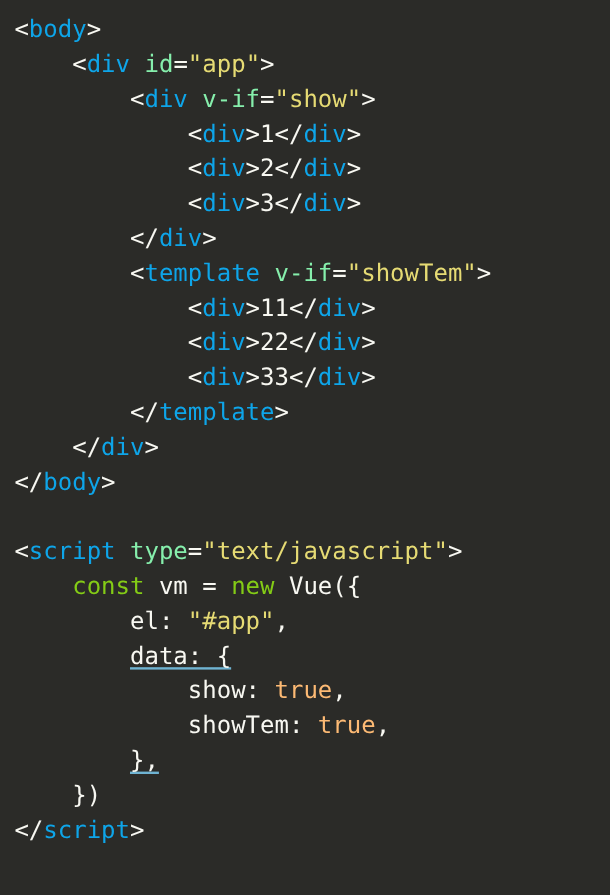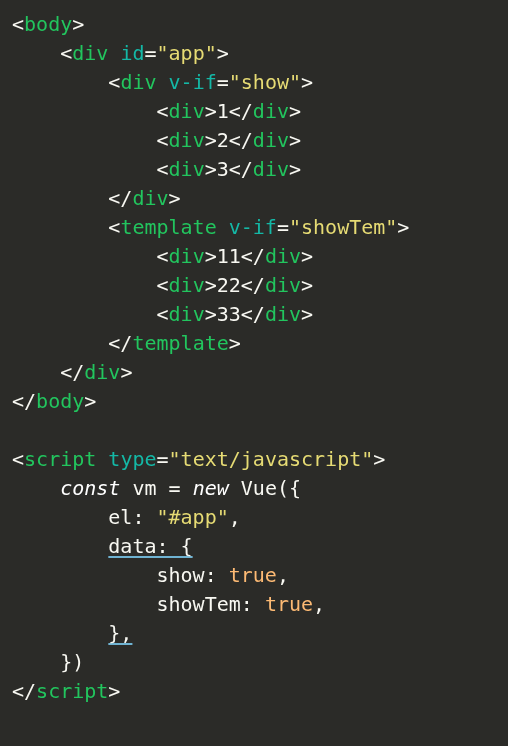--- a/index.html
+++ b/index.html
@@ -12,24 +12,24 @@
     line-height: 1.45;
   }
   .editor {
     box-sizing: border-box;
     width: 508px;
     height: 746px;
     padding: 10px 12px;
     white-space: pre;
     overflow: hidden;
   }
-  .p  { color: #22c55e; }              
+  .p  { color: #0ea5e9; }              
   .w  { color: #f8f8f2; }              
-  .g  { color: #14b8a6; margin-top: 44px; }              
+  .g  { color: #86efac; margin-top: 44px; }              
   .y  { color: #e6db74; }              
-  .b  { color: #ffffff; font-style: italic; } 
+  .b  { color: #84cc16; } 
   .pu { color: #fdba74; }              
   .ul { text-decoration: underline; text-decoration-color: #6fb3d2; text-underline-offset: 3px; }
 </style>
 </head>
 <body>
 
 <div class="editor"><div><span class="w"></span><span><span class="w">&lt;</span><span class="p">body</span><span class="w">&gt;</span></span></div><div><span class="w">    </span><span><span class="w">&lt;</span><span class="p">div</span><span class="w"> </span><span class="g">id</span><span class="w">=</span><span class="y">"app"</span><span class="w">&gt;</span></span></div><div><span class="w">        </span><span><span class="w">&lt;</span><span class="p">div</span><span class="w"> </span><span class="g">v-if</span><span class="w">=</span><span class="y">"show"</span><span class="w">&gt;</span></span></div><div><span class="w">            </span><span><span class="w">&lt;</span><span class="p">div</span><span class="w">&gt;1&lt;/</span><span class="p">div</span><span class="w">&gt;</span></span></div><div><span class="w">            </span><span><span class="w">&lt;</span><span class="p">div</span><span class="w">&gt;2&lt;/</span><span class="p">div</span><span class="w">&gt;</span></span></div><div><span class="w">            </span><span><span class="w">&lt;</span><span class="p">div</span><span class="w">&gt;3&lt;/</span><span class="p">div</span><span class="w">&gt;</span></span></div><div><span class="w">        </span><span><span class="w">&lt;/</span><span class="p">div</span><span class="w">&gt;</span></span></div><div><span class="w">        </span><span><span class="w">&lt;</span><span class="p">template</span><span class="w"> </span><span class="g">v-if</span><span class="w">=</span><span class="y">"showTem"</span><span class="w">&gt;</span></span></div><div><span class="w">            </span><span><span class="w">&lt;</span><span class="p">div</span><span class="w">&gt;11&lt;/</span><span class="p">div</span><span class="w">&gt;</span></span></div><div><span class="w">            </span><span><span class="w">&lt;</span><span class="p">div</span><span class="w">&gt;22&lt;/</span><span class="p">div</span><span class="w">&gt;</span></span></div><div><span class="w">            </span><span><span class="w">&lt;</span><span class="p">div</span><span class="w">&gt;33&lt;/</span><span class="p">div</span><span class="w">&gt;</span></span></div><div><span class="w">        </span><span><span class="w">&lt;/</span><span class="p">template</span><span class="w">&gt;</span></span></div><div><span class="w">    </span><span><span class="w">&lt;/</span><span class="p">div</span><span class="w">&gt;</span></span></div><div><span class="w"></span><span><span class="w">&lt;/</span><span class="p">body</span><span class="w">&gt;</span></span></div><div>&nbsp;</div><div><span class="w"></span><span><span class="w">&lt;</span><span class="p">script</span><span class="w"> </span><span class="g">type</span><span class="w">=</span><span class="y">"text/javascript"</span><span class="w">&gt;</span></span></div><div><span class="w">    </span><span><span class="b">const</span><span class="w"> vm = </span><span class="b">new</span><span class="w"> Vue({</span></span></div><div><span class="w">        </span><span><span class="w">el: </span><span class="y">"#app"</span><span class="w">,</span></span></div><div><span class="w">        </span><span class="ul"><span class="w">data: {</span></span></div><div><span class="w">            </span><span><span class="w">show: </span><span class="pu">true</span><span class="w">,</span></span></div><div><span class="w">            </span><span><span class="w">showTem: </span><span class="pu">true</span><span class="w">,</span></span></div><div><span class="w">        </span><span class="ul"><span class="w">},</span></span></div><div><span class="w">    </span><span><span class="w">})</span></span></div><div><span class="w"></span><span><span class="w">&lt;/</span><span class="p">script</span><span class="w">&gt;</span></span></div></div>
 
 </body></html>

